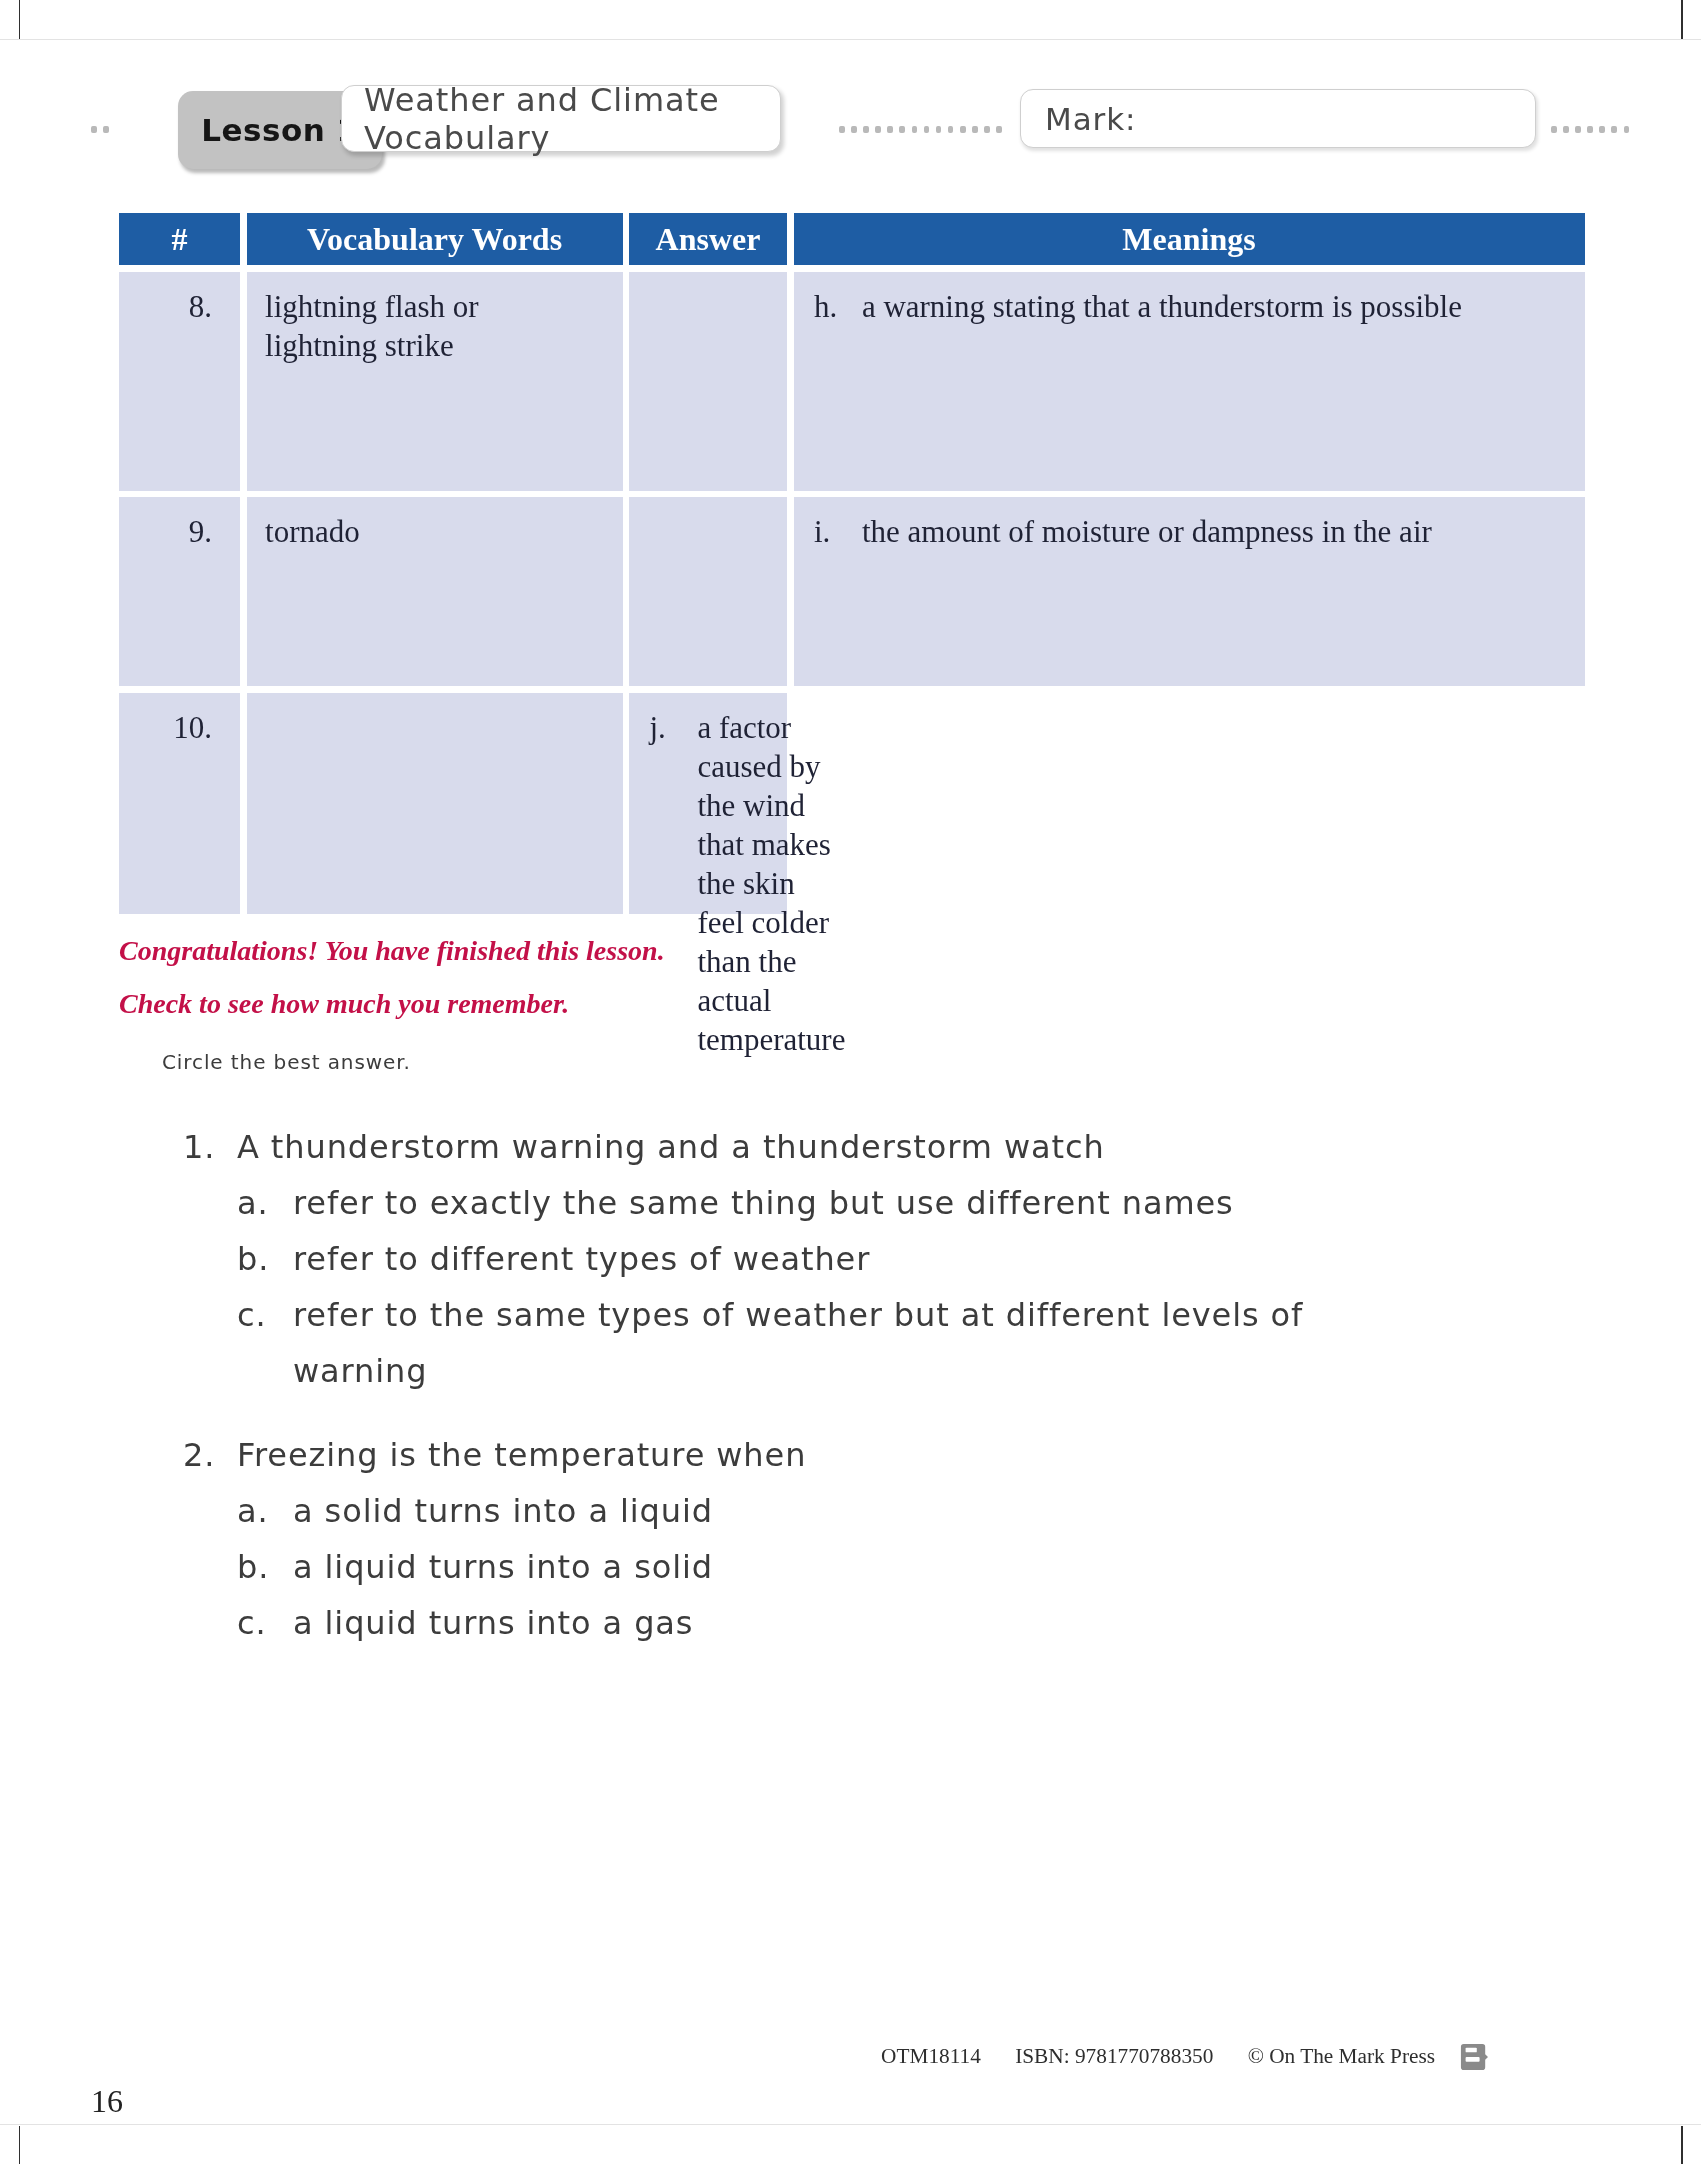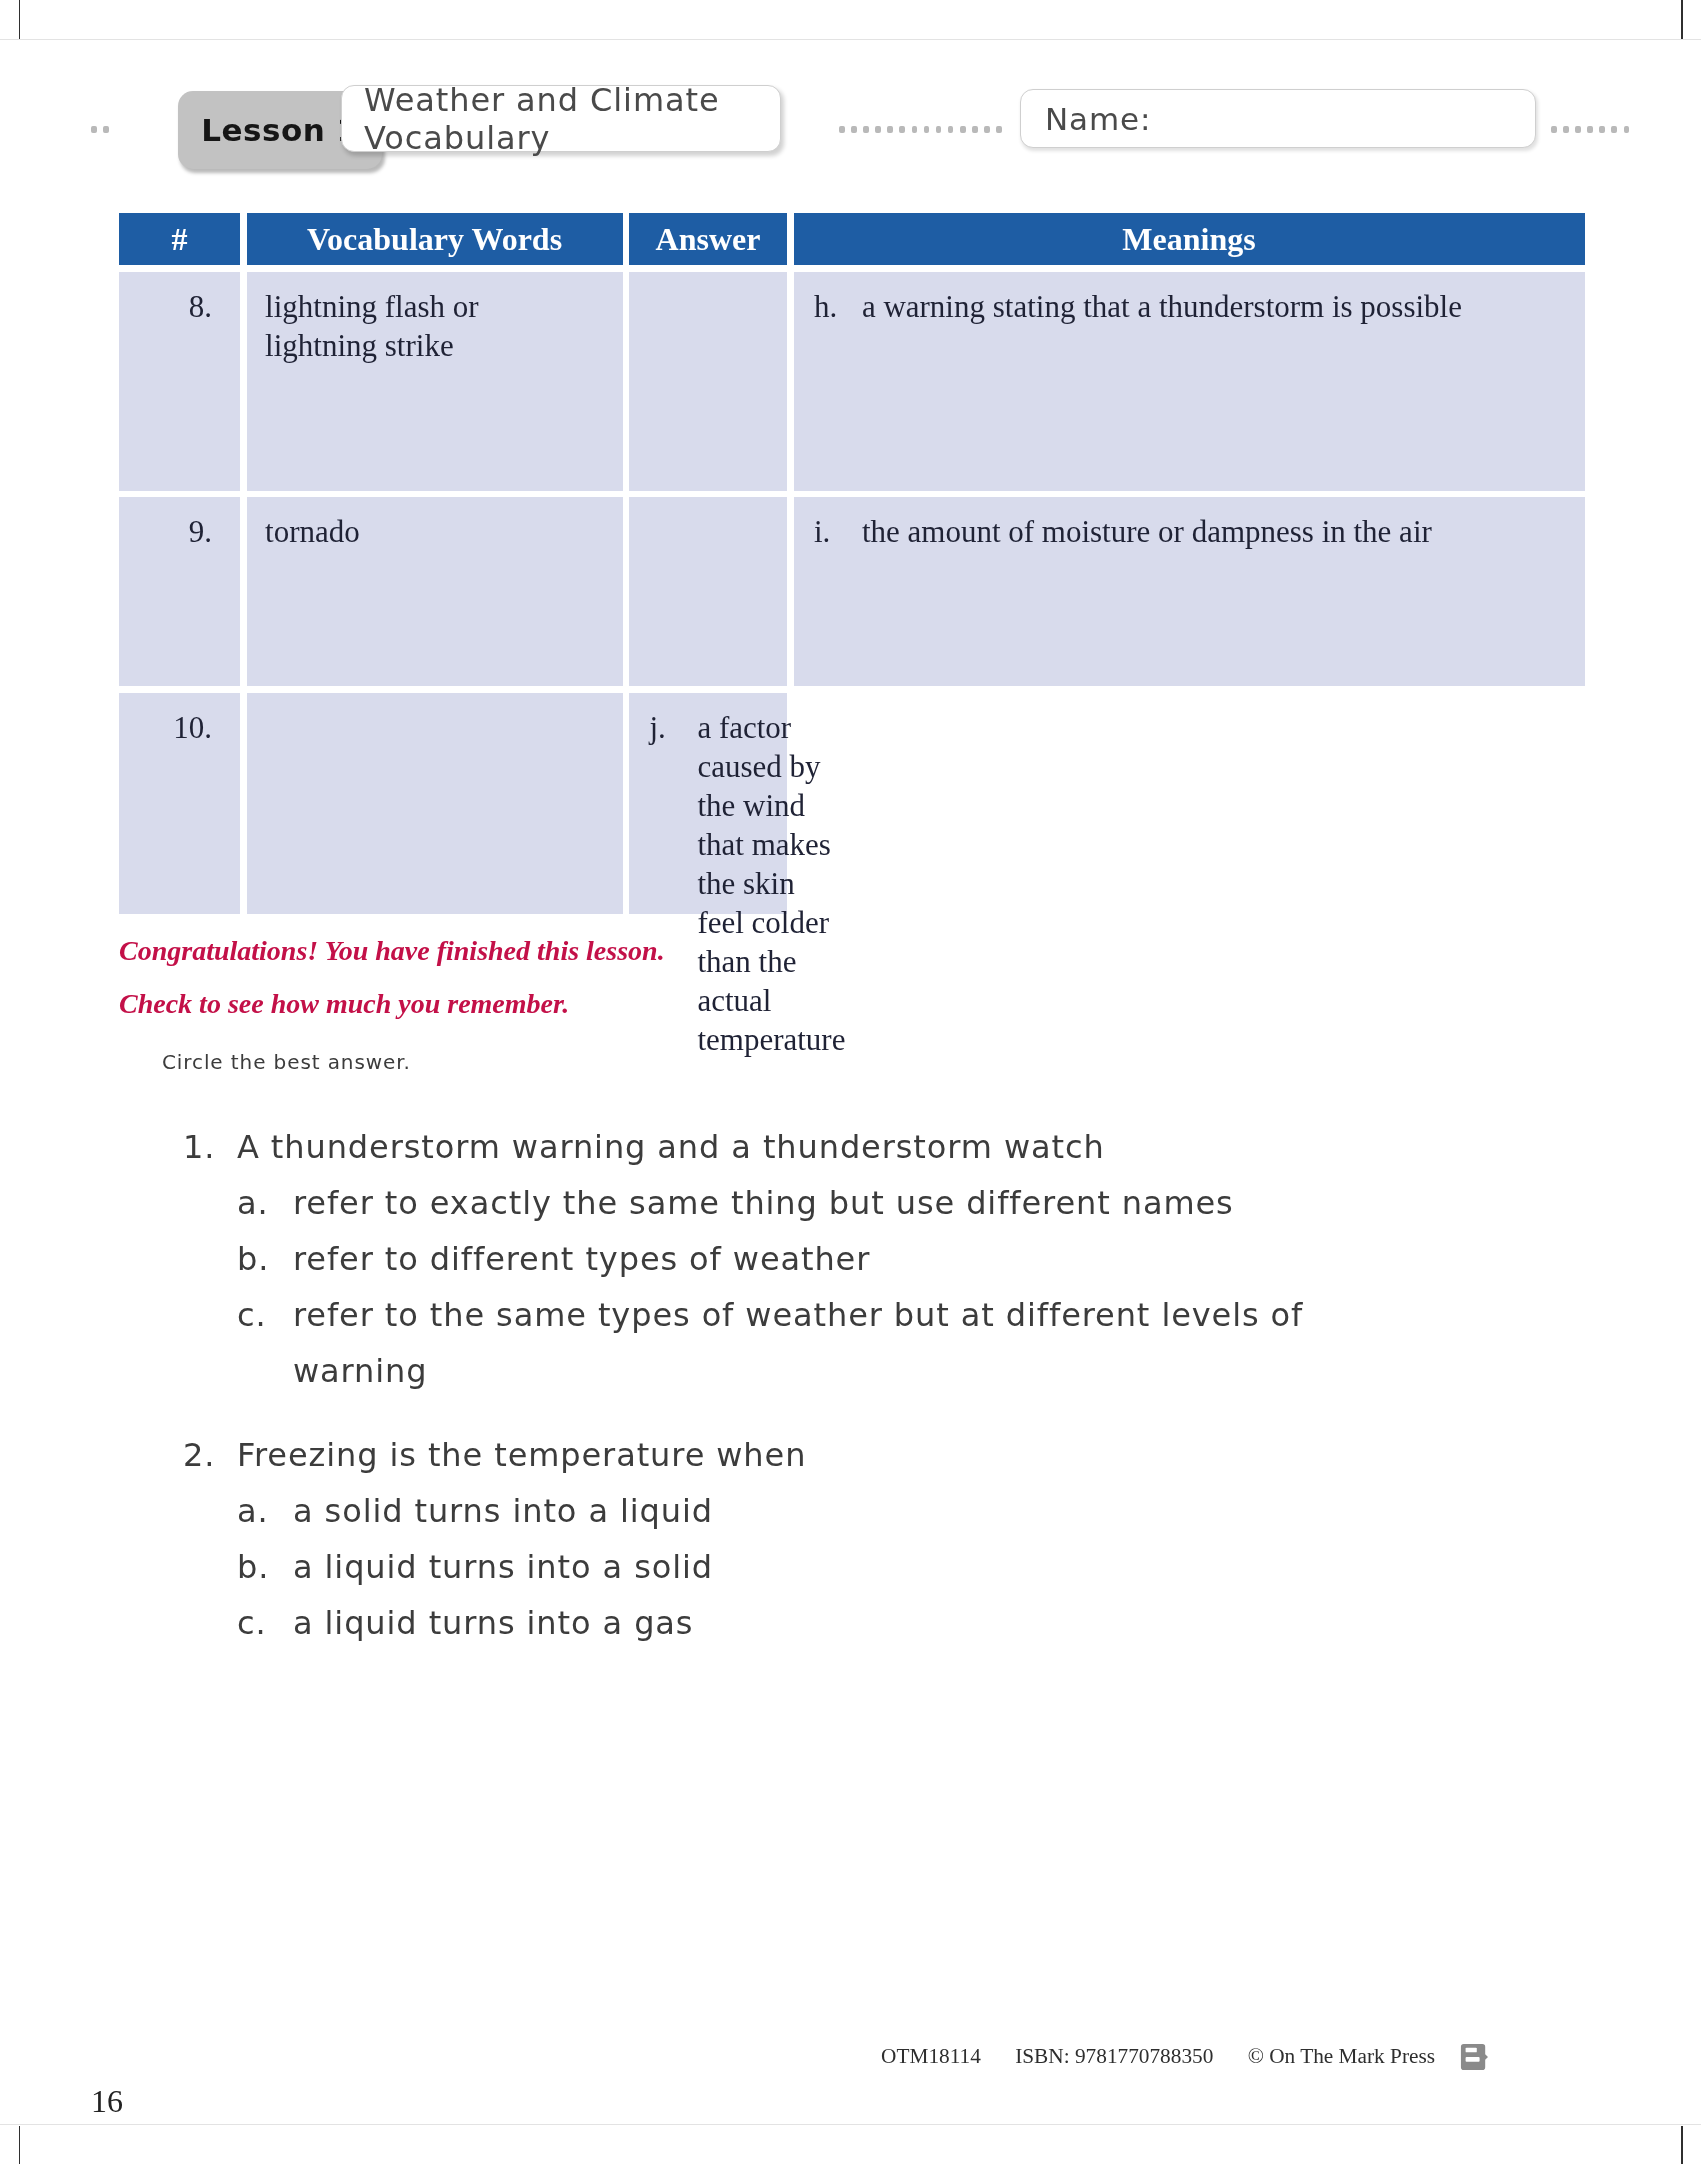--- a/index.html
+++ b/index.html
@@ -102,21 +102,21 @@
       <span class="dot"></span>
       <span class="dot"></span>
       <span class="dot"></span>
       <span class="dot"></span>
       <span class="dot"></span>
       <span class="dot"></span>
       <span class="dot"></span>
       <span class="dot"></span>
   </span>
   <div class="name-box">
-    <span>Name:</span>
+    <span>Mark:</span>
   </div>
   <span class="dots right">
     <span class="dot"></span>
       <span class="dot"></span>
       <span class="dot"></span>
       <span class="dot"></span>
       <span class="dot"></span>
       <span class="dot"></span>
       <span class="dot"></span>
   </span>

